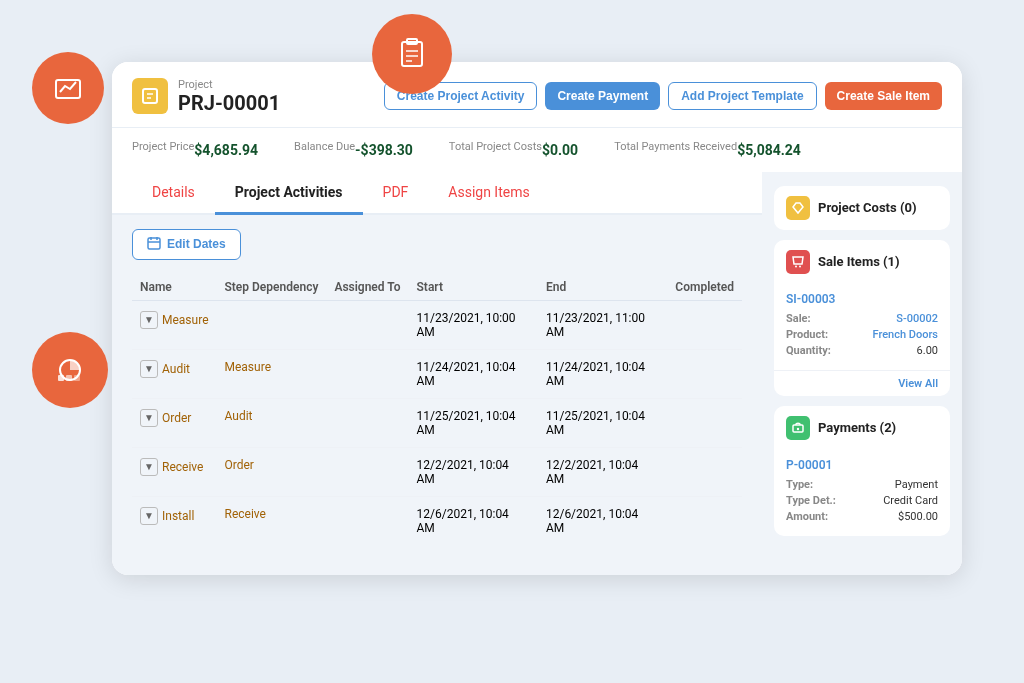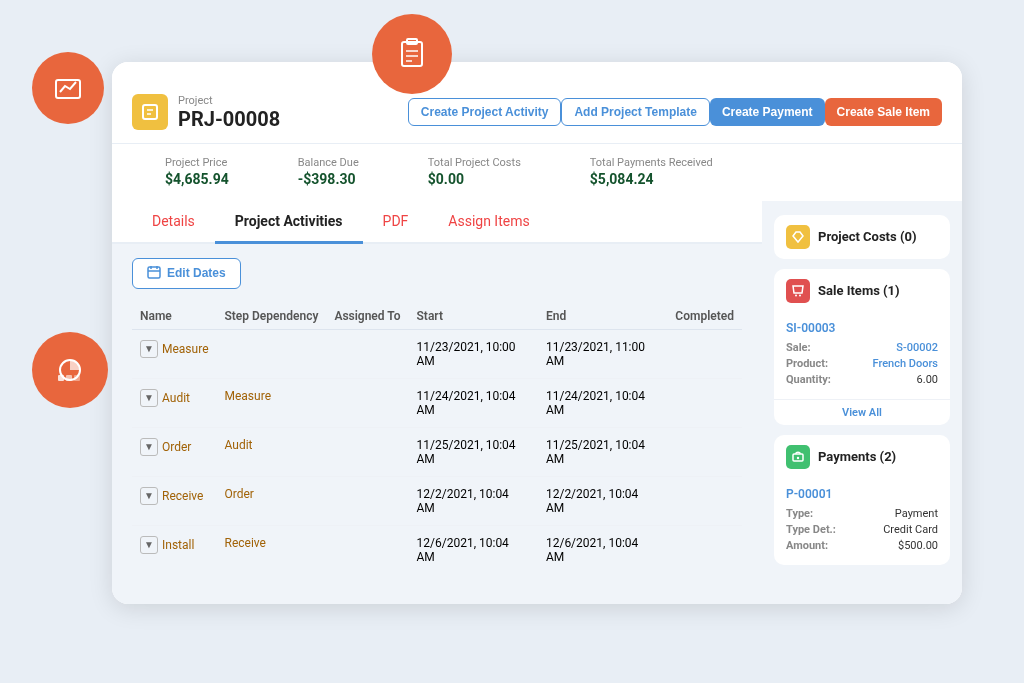--- a/index.html
+++ b/index.html
@@ -54,21 +54,21 @@
       border-radius: 16px;
       box-shadow: 0 4px 24px rgba(0,0,0,0.12);
       overflow: hidden;
     }
 
     
     .card-header {
       display: flex;
       align-items: center;
       justify-content: space-between;
-      padding: 32px 20px 12px;
+      padding: 16px 20px 12px;
       border-bottom: 1px solid #e8eef5;
       background: white;
     }
     .project-id-block {
       display: flex;
       align-items: center;
       gap: 10px;
     }
     .project-icon-box {
       width: 36px; height: 36px;
@@ -77,21 +77,21 @@
       display: flex; align-items: center; justify-content: center;
       color: white; font-size: 18px;
     }
     .project-label {
       font-size: 11px; color: #888; display: block;
     }
     .project-id {
       font-size: 20px; font-weight: 700; color: #222;
     }
     .header-buttons {
-      display: flex; 
+      display: flex; gap: 8px;
     }
     .hdr-btn {
       padding: 6px 12px;
       border-radius: 6px;
       border: none;
       font-size: 12px;
       font-weight: 600;
       cursor: pointer;
     }
     .hdr-btn-outline {
@@ -108,21 +108,21 @@
       color: white;
     }
 
     
     .stats-bar {
       display: flex;
       gap: 36px;
       padding: 12px 20px 14px;
       background: white;
     }
-    .stat-item { display: flex; flex-direction: column; margin-left: 33px; }
+    .stat-item { display: flex; flex-direction: row; }
     .stat-label { font-size: 11px; color: #888; }
     .stat-value { font-size: 14px; font-weight: 700; color: #14532d; margin-top: 2px; }
 
     
     .card-body {
       display: flex;
       background: #f0f4f9;
     }
 
     
@@ -248,21 +248,21 @@
       color: #333;
     }
     .si-link { color: #4a90d9; font-weight: 600; font-size: 12px; display: block; margin-bottom: 6px; cursor: pointer; }
     .detail-row { display: flex; justify-content: space-between; margin-bottom: 3px; }
     .detail-label { color: #888; font-weight: bold; }
     .detail-val { color: #4a90d9; font-weight: 500; }
     .detail-val-plain { color: #333; }
 
     .view-all-link {
       display: block;
-      text-align: center;
+      text-align: right;
       color: #4a90d9;
       font-size: 11px;
       font-weight: 600;
       padding: 6px 12px;
       cursor: pointer;
       border-top: 1px solid #eef1f6;
     }
   </style>
 </head>
 <body>
@@ -300,27 +300,27 @@
       <div class="project-id-block">
         <div class="project-icon-box">
           <svg width="20" height="20" viewBox="0 0 20 20" fill="none">
             <rect x="3" y="3" width="14" height="14" rx="2" stroke="white" stroke-width="2" fill="none"></rect>
             <line x1="7" y1="8" x2="13" y2="8" stroke="white" stroke-width="1.5"></line>
             <line x1="7" y1="12" x2="11" y2="12" stroke="white" stroke-width="1.5"></line>
           </svg>
         </div>
         <div>
           <span class="project-label">Project</span>
-          <span class="project-id">PRJ-00008</span>
+          <span class="project-id">PRJ-00001</span>
         </div>
       </div>
       <div class="header-buttons">
         <button class="hdr-btn hdr-btn-outline">Create Project Activity</button>
+        <button class="hdr-btn hdr-btn-blue">Create Payment</button>
         <button class="hdr-btn hdr-btn-outline">Add Project Template</button>
-        <button class="hdr-btn hdr-btn-blue">Create Payment</button>
         <button class="hdr-btn hdr-btn-orange">Create Sale Item</button>
       </div>
     </div>
 
     <div class="stats-bar">
       <div class="stat-item">
         <span class="stat-label">Project Price</span>
         <span class="stat-value">$4,685.94</span>
       </div>
       <div class="stat-item">

